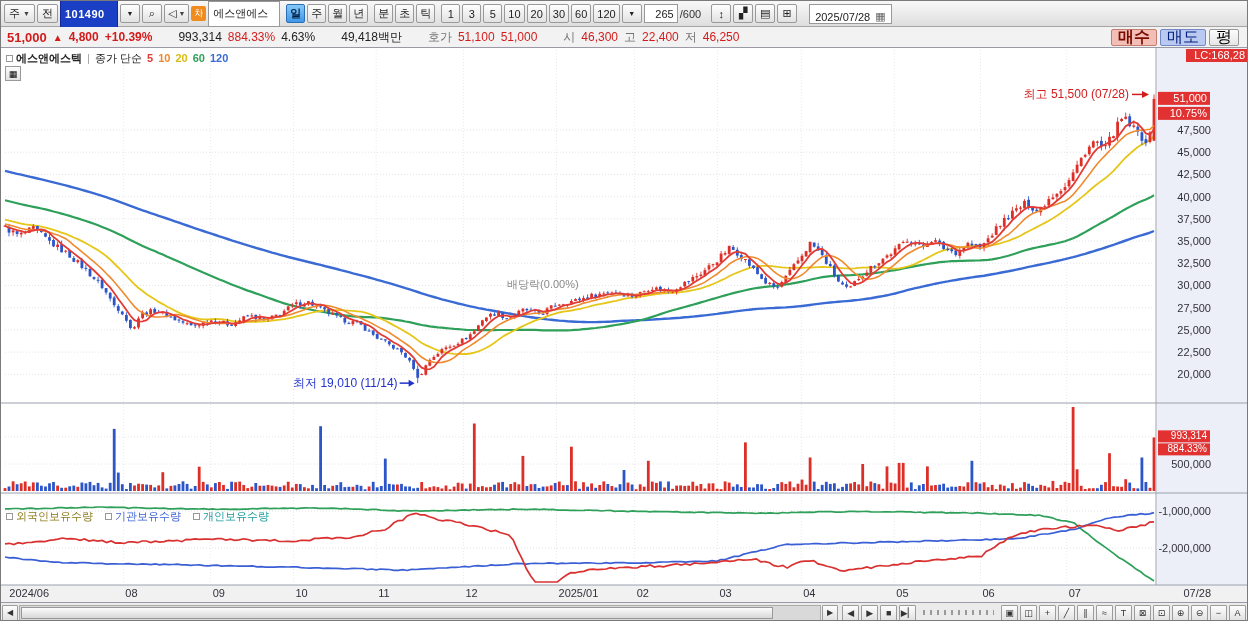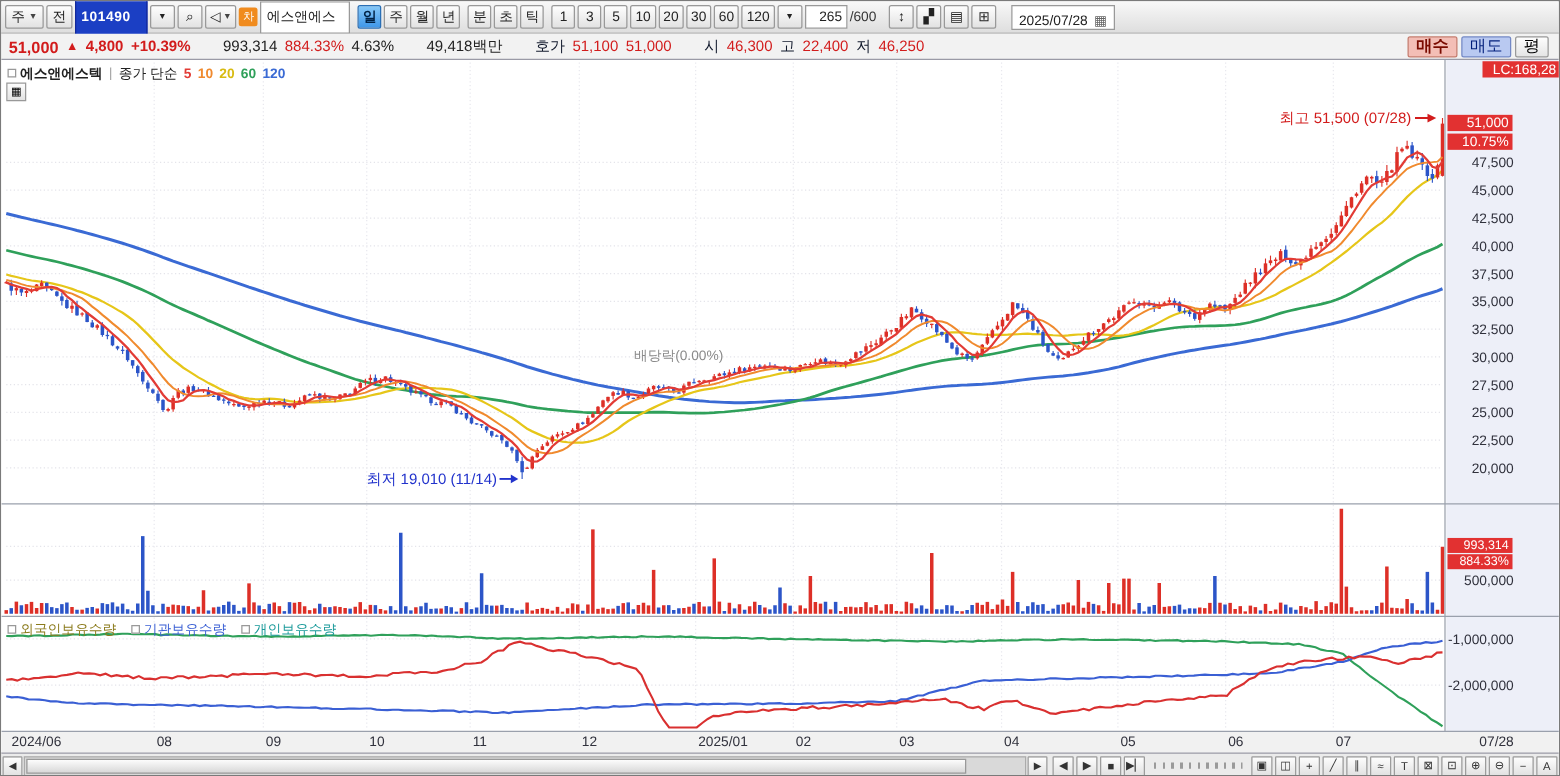--- a/index.html
+++ b/index.html
@@ -18,26 +18,26 @@
   .badge{width:15px;height:15px;background:#f08b1e;color:#fff;font-size:9px;display:inline-flex;align-items:center;justify-content:center;border-radius:2px;}
   .name-box{height:19px;background:#fff;border:1px solid #999;display:flex;align-items:center;padding:12px 4px;min-width:72px;}
   .count-box{width:34px;height:19px;background:#fff;border:1px solid #999;display:flex;align-items:center;justify-content:flex-end;padding:0 3px;}
   .date-box{height:20px;background:#fff;border:1px solid #999;display:flex;align-items:flex-end;gap:5px;padding:0 5px;margin-left:10px;}
   .group{display:flex;gap:2px;align-items:center;}
   #period-buttons,#mode-buttons,#interval-buttons{margin-left:4px;}
   #toolbar-right-icons{margin-left:8px;}
   .lbl{color:#333;}
   
   .tb2{position:absolute;left:0;top:26px;width:100%;height:21px;background:#f2f2f2;border-bottom:1px solid #9a9aa6;display:flex;align-items:center;padding:0 6px;font-size:12px;gap:6px;}
-  .red{color:#d21c1c;}.gray{color:#0f172a;}
+  .red{color:#d21c1c;}.gray{color:#737373;}
   .b{font-weight:bold;}
   .px{font-weight:bold;font-size:13px;}
   .sp{display:inline-block;width:14px;}
   .chips{margin-left:auto;display:flex;gap:3px;padding-right:2px;}
-  .chip{height:17px;padding:0 6px;border:1px solid #999;border-radius:2px;display:inline-flex;align-items:center;font-size:13px;background:linear-gradient(#fdfdfd,#e5e5e5);}
+  .chip{height:17px;padding:0 6px;border:1px solid #999;border-radius:2px;display:inline-flex;align-items:center;font-size:16px;background:linear-gradient(#fdfdfd,#e5e5e5);}
   .chip.buy{background:#f3beb6;border-color:#c57d6f;color:#7a0b00;font-weight:bold;}
   .chip.sell{background:#b9c9f1;border-color:#7388c5;color:#001d7a;font-weight:normal;}
   
   .chart-wrap{position:absolute;left:0;top:47px;width:1248px;height:554px;background:#fff;}
   #chart-svg{position:absolute;left:0;top:0;font-family:"Liberation Sans",sans-serif;}
   .overlay{position:absolute;font-size:11px;z-index:2;white-space:nowrap;}
   .sq{display:inline-block;width:7px;height:7px;border:1px solid #999;background:#fff;margin-right:3px;}
   .vsep{display:inline-block;width:1px;height:10px;background:#aaa;margin:0 6px;vertical-align:middle;}
   .mini{position:absolute;z-index:2;width:16px;height:15px;font-size:9px;background:linear-gradient(#fdfdfd,#e2e2e2);border:1px solid #999;display:flex;align-items:center;justify-content:center;}
   .hlbl{margin-right:12px;}
@@ -1104,21 +1104,21 @@
           <text x="506.113" y="240" font-size="11" fill="#8a8a8a">배당락(0.00%)</text>
         </g>
       </svg>
 
     <div class="overlay" style="left:5px;top:3px">
       <span class="sq"></span><span class="b">에스앤에스텍</span><span class="vsep"></span><span>종가 단순</span><span id="ma-labels"><span style="color: rgb(226, 59, 53); margin-left: 5px; font-weight: bold;">5</span><span style="color: rgb(240, 138, 46); margin-left: 5px; font-weight: bold;">10</span><span style="color: rgb(216, 187, 18); margin-left: 5px; font-weight: bold;">20</span><span style="color: rgb(47, 160, 90); margin-left: 5px; font-weight: bold;">60</span><span style="color: rgb(58, 106, 212); margin-left: 5px; font-weight: bold;">120</span></span>
     </div>
     <button class="mini" style="left:4px;top:18px">▦</button>
 
 
-    <div class="overlay" id="holdings-labels" style="left:5px;top:448px"><span class="hlbl"><span class="sq"></span><span style="color: rgb(138, 122, 26);">외국인보유수량</span></span><span class="hlbl"><span class="sq"></span><span style="color: rgb(58, 95, 212);">기관보유수량</span></span><span class="hlbl"><span class="sq"></span><span style="color: rgb(26, 154, 154);">개인보유수량</span></span></div>
+    <div class="overlay" id="holdings-labels" style="left:5px;top:461px"><span class="hlbl"><span class="sq"></span><span style="color: rgb(138, 122, 26);">외국인보유수량</span></span><span class="hlbl"><span class="sq"></span><span style="color: rgb(58, 95, 212);">기관보유수량</span></span><span class="hlbl"><span class="sq"></span><span style="color: rgb(26, 154, 154);">개인보유수량</span></span></div>
   </div>
 
   <div class="tbb">
     <button class="tool" style="font-size:8px;">◀</button>
     <div class="track">
       <div class="thumb"></div>
     </div>
     <button class="tool" style="font-size:8px;">▶</button>
     <div id="playback-buttons" class="group" style="margin-left:3px;">
         <button class="tool">◀</button>

